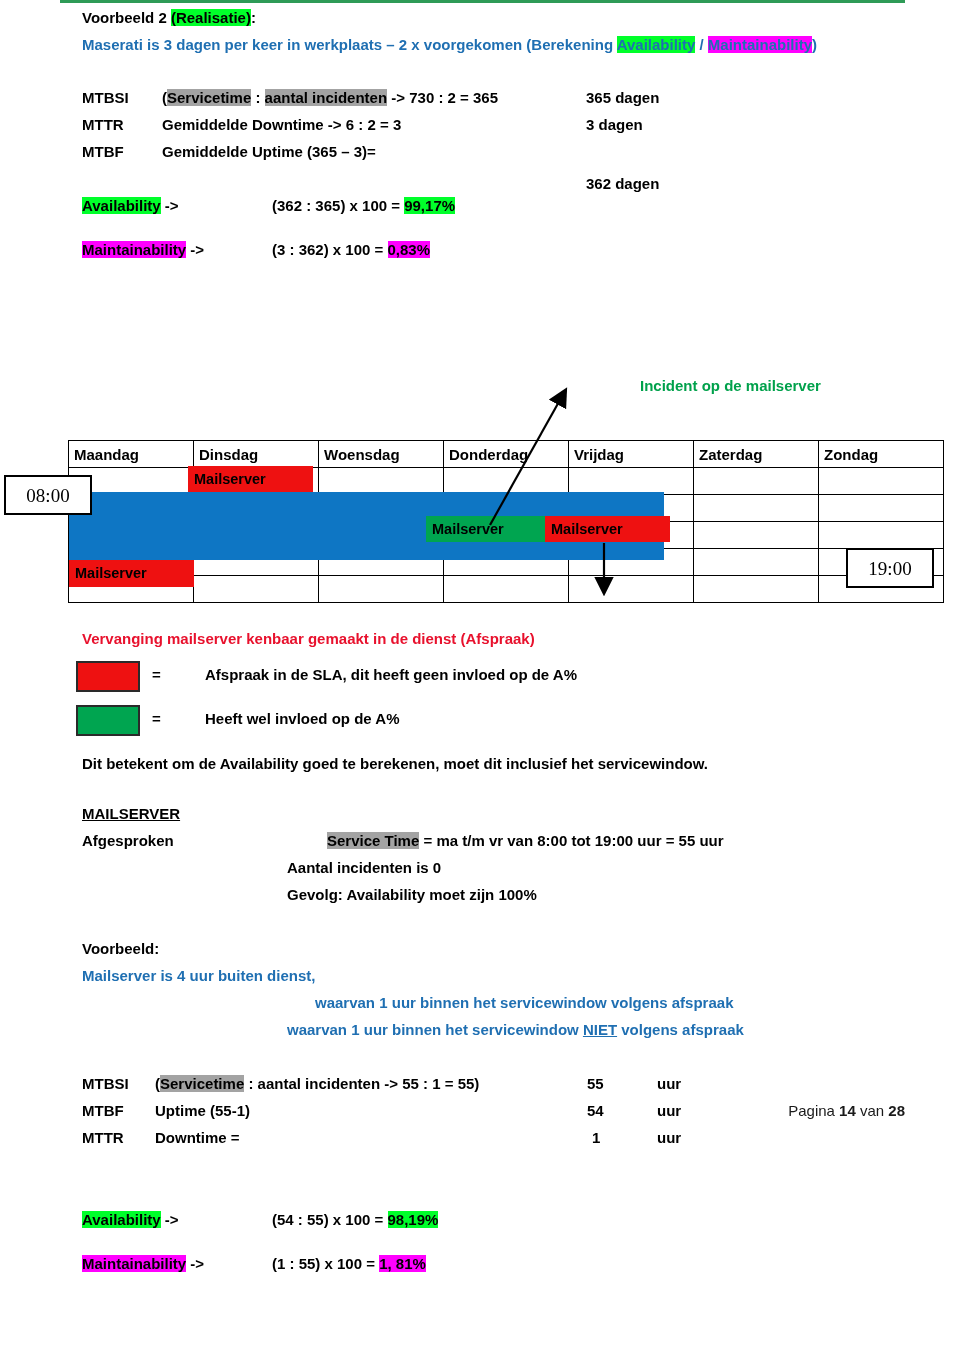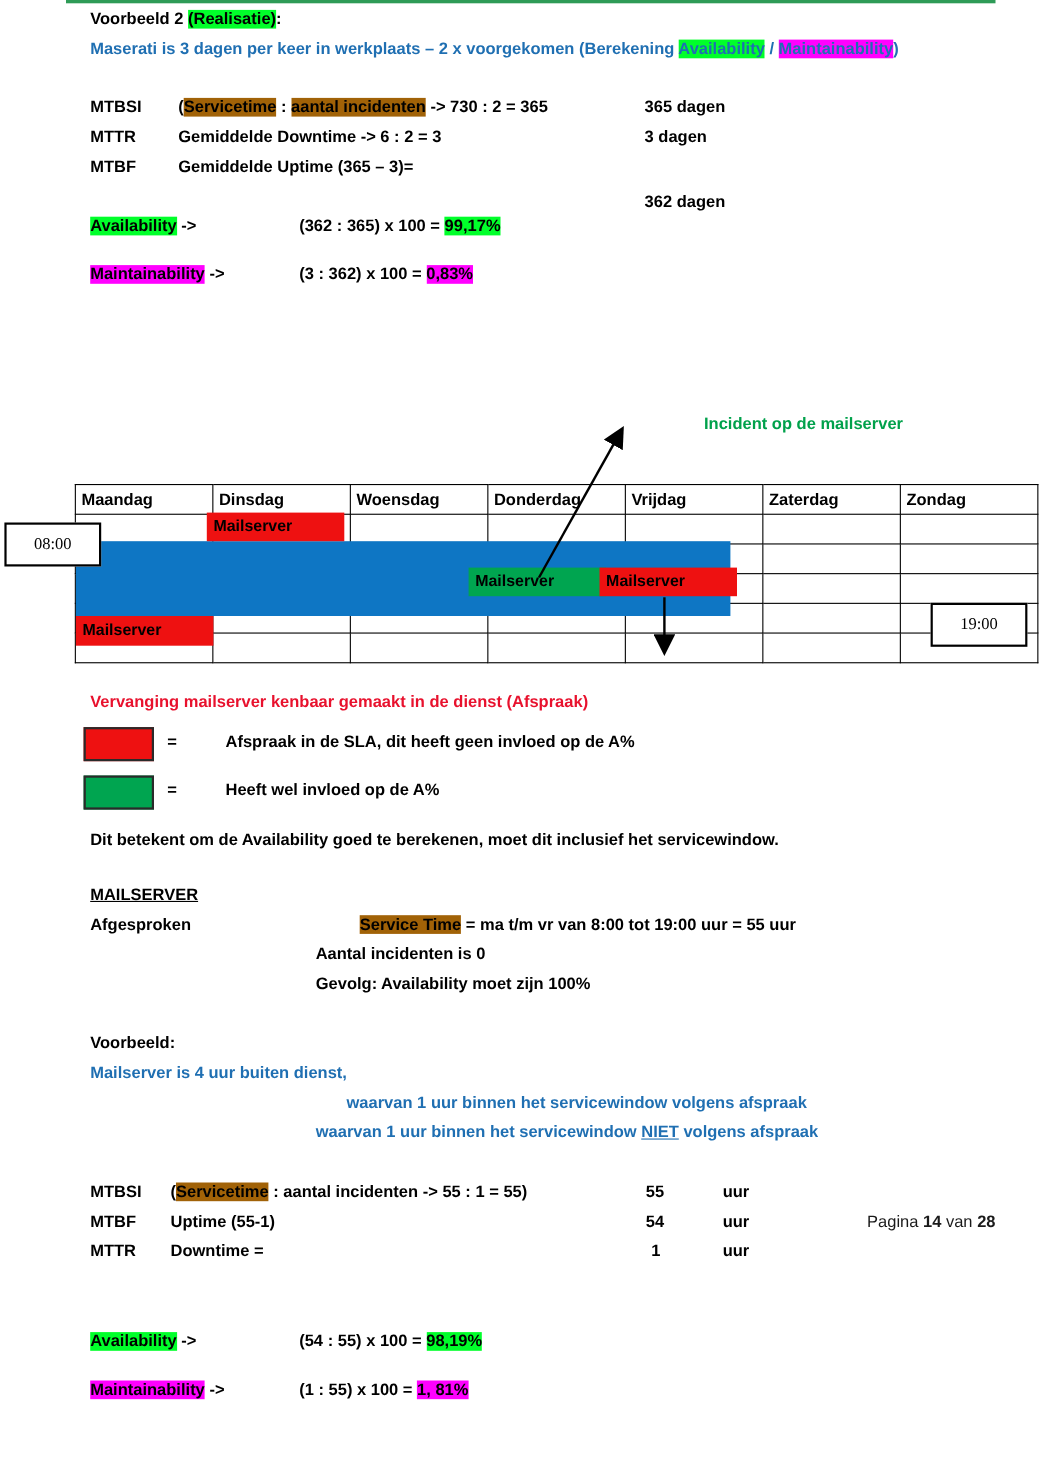--- a/index.html
+++ b/index.html
@@ -29,21 +29,21 @@
     line-height: 27px;
     white-space: nowrap;
   }
   .blue   { color: #1F6FB2; }
   .green  { color: #00A14B; }
   .red    { color: #E8112D; }
   .black  { color: #000000; }
 
   .hl-green  { background: #00FF2A; }
   .hl-magenta{ background: #FF00FF; }
-  .hl-yellow { background: #a16207; }
+  .hl-yellow { background: #a3a3a3; }
 
   .u { text-decoration: underline; }
 
   
   .top-rule {
     left: 60px; top: 0px; width: 845px; height: 3px;
     background: #2E9B57;
   }
 
   
@@ -87,21 +87,21 @@
     white-space: nowrap;
   }
   .band-blue  { background: #0E76C4; }
   .band-red   { background: #EE1111; color: #000; }
   .band-green { background: #00A550; color: #000; }
 
   
   .timebox {
     border: 2px solid #000000;
     background: #ffffff;
-    font-size: 15px;
+    font-size: 19px;
     font-weight: normal;
     text-align: center;
     line-height: 1;
     display: flex;
     align-items: center;
     justify-content: center;
     z-index: 6;
     font-family: "Liberation Serif", serif;
   }
 

